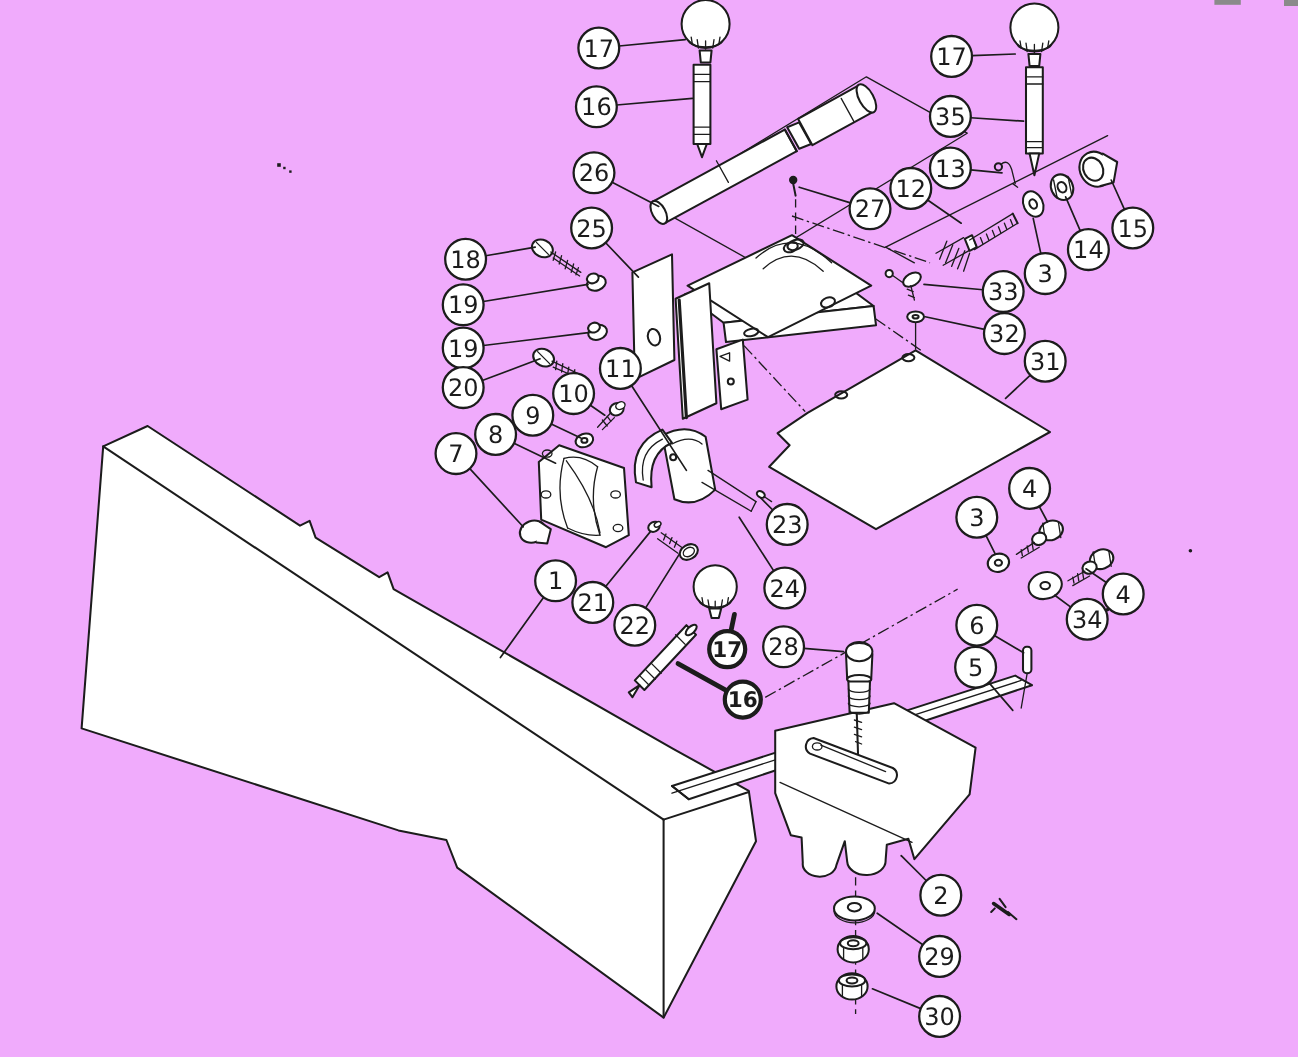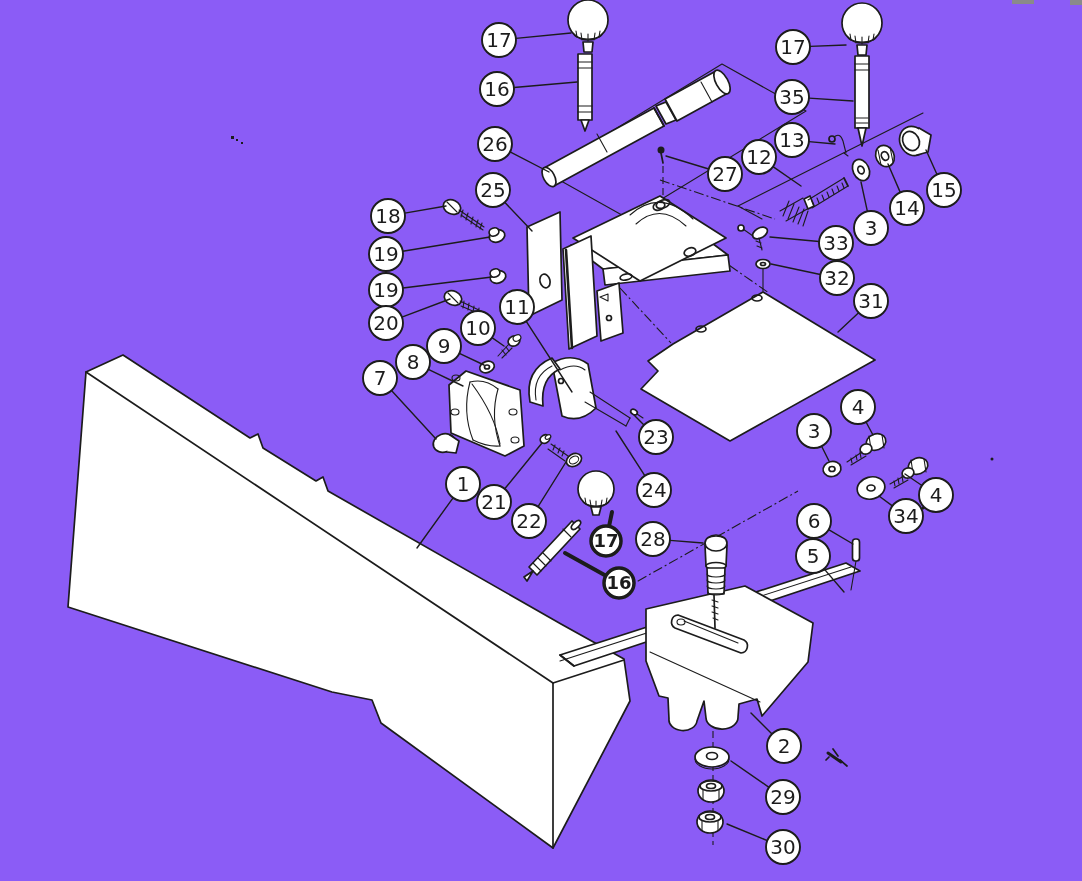--- a/index.html
+++ b/index.html
@@ -1,16 +1,16 @@
 <!DOCTYPE html>
 <html><head>
 <meta charset="utf-8">
 <style>
   html,body{margin:0;padding:0;background:#ffffff;}
-  .stage{position:relative;width:1082px;height:881px;background:#8b5cf6;overflow:hidden;
+  .stage{position:relative;width:1082px;height:881px;background:#f0abfc;overflow:hidden;
          font-family:"DejaVu Sans", sans-serif;}
   svg{position:absolute;left:0;top:0;}
   .ln  {fill:none;stroke:#1c1c1c;stroke-width:1.7;stroke-linejoin:round;stroke-linecap:round;}
   .lnw {fill:#ffffff;stroke:#1c1c1c;stroke-width:1.7;stroke-linejoin:round;stroke-linecap:round;}
   .thin{fill:none;stroke:#1c1c1c;stroke-width:1.1;stroke-linejoin:round;stroke-linecap:round;}
   .thinw{fill:#ffffff;stroke:#1c1c1c;stroke-width:1.2;stroke-linejoin:round;}
   .dashdot{fill:none;stroke:#1c1c1c;stroke-width:1.1;stroke-dasharray:10 3 2 3;}
   .dash{fill:none;stroke:#1c1c1c;stroke-width:1.1;stroke-dasharray:7 4;}
   .blk{fill:#1c1c1c;stroke:none;}
   .artifact{fill:#8a8a8a;stroke:none;}

